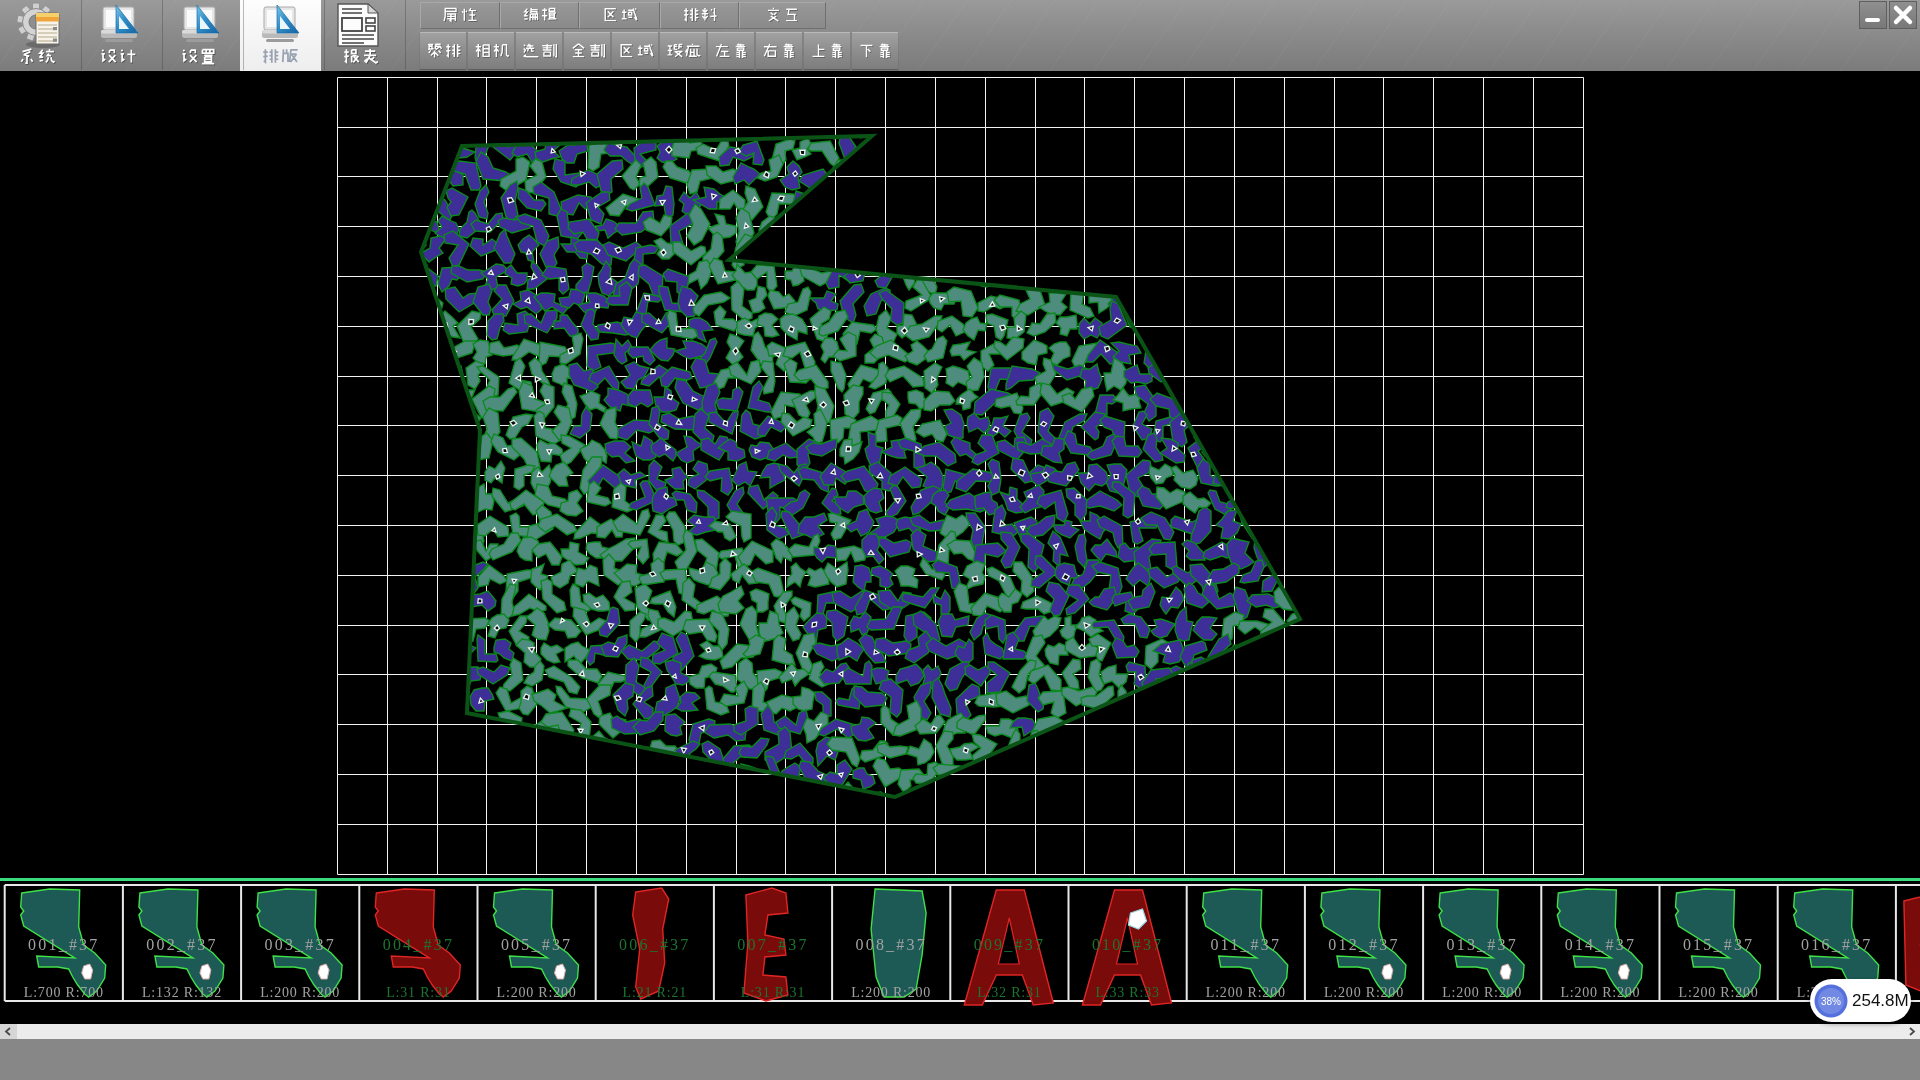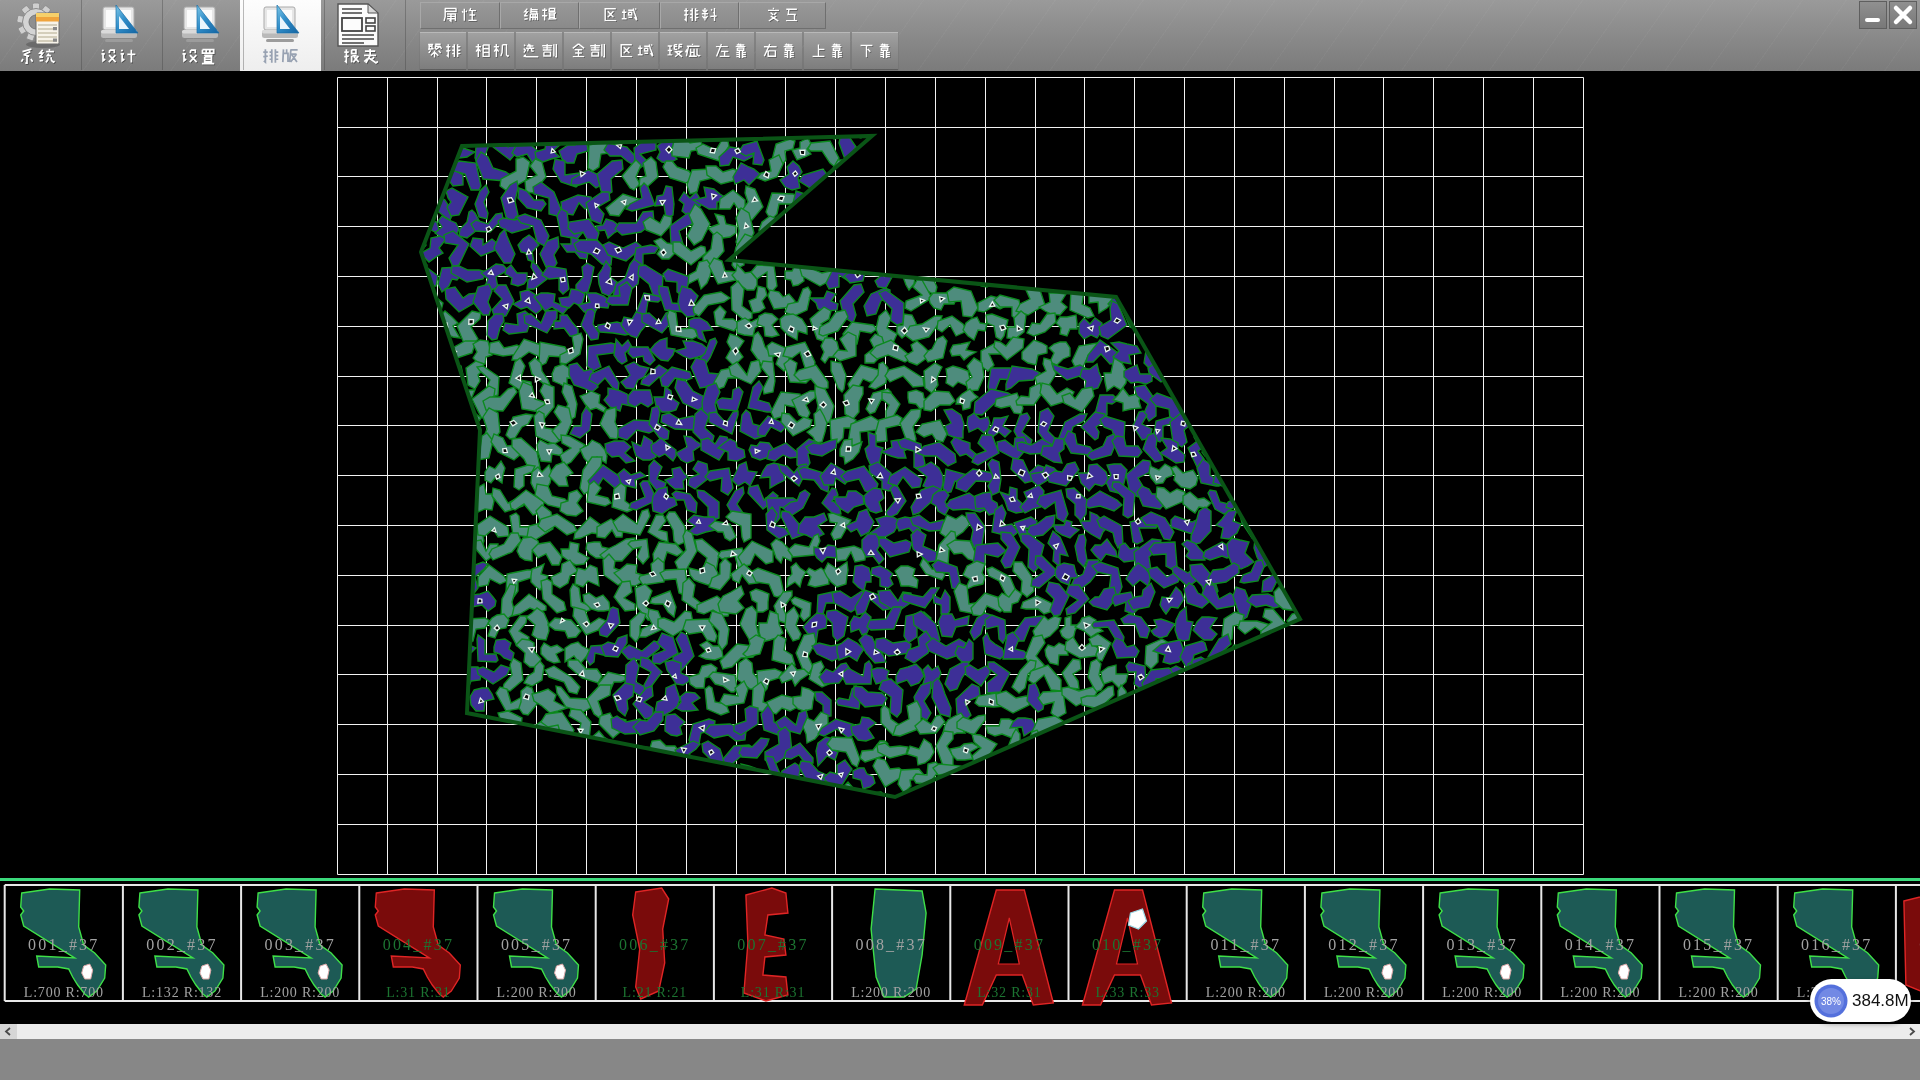--- a/index.html
+++ b/index.html
@@ -1288,12 +1288,12 @@
         <path d="M7 4 L11 7.5 L7 11" stroke="#4a4a4a" stroke-width="1.8" fill="none"></path>
       </svg></div>
   </div>
 <div id="statusbar"></div>
 <div style="position:absolute;left:1810px;top:979px;width:101px;height:43px;background:#fff;border-radius:22px;box-shadow:0 2px 5px rgba(0,0,0,0.35)"></div>
 <svg style="position:absolute;left:1812px;top:982px" width="38" height="38">
     <circle cx="19" cy="19" r="16.5" fill="#5470dc"></circle>
     <circle cx="19" cy="19" r="13" fill="#7289e4"></circle>
     <text x="19" y="23" font-size="10" fill="#fff" text-anchor="middle" font-family="Liberation Sans">38%</text>
   </svg>
-<div style="position:absolute;left:1852px;top:991px;width:58px;font-size:17px;color:#111;font-family:'Liberation Sans'">384.8M</div>
+<div style="position:absolute;left:1852px;top:991px;width:58px;font-size:17px;color:#111;font-family:'Liberation Sans'">254.8M</div>
 </body></html>

